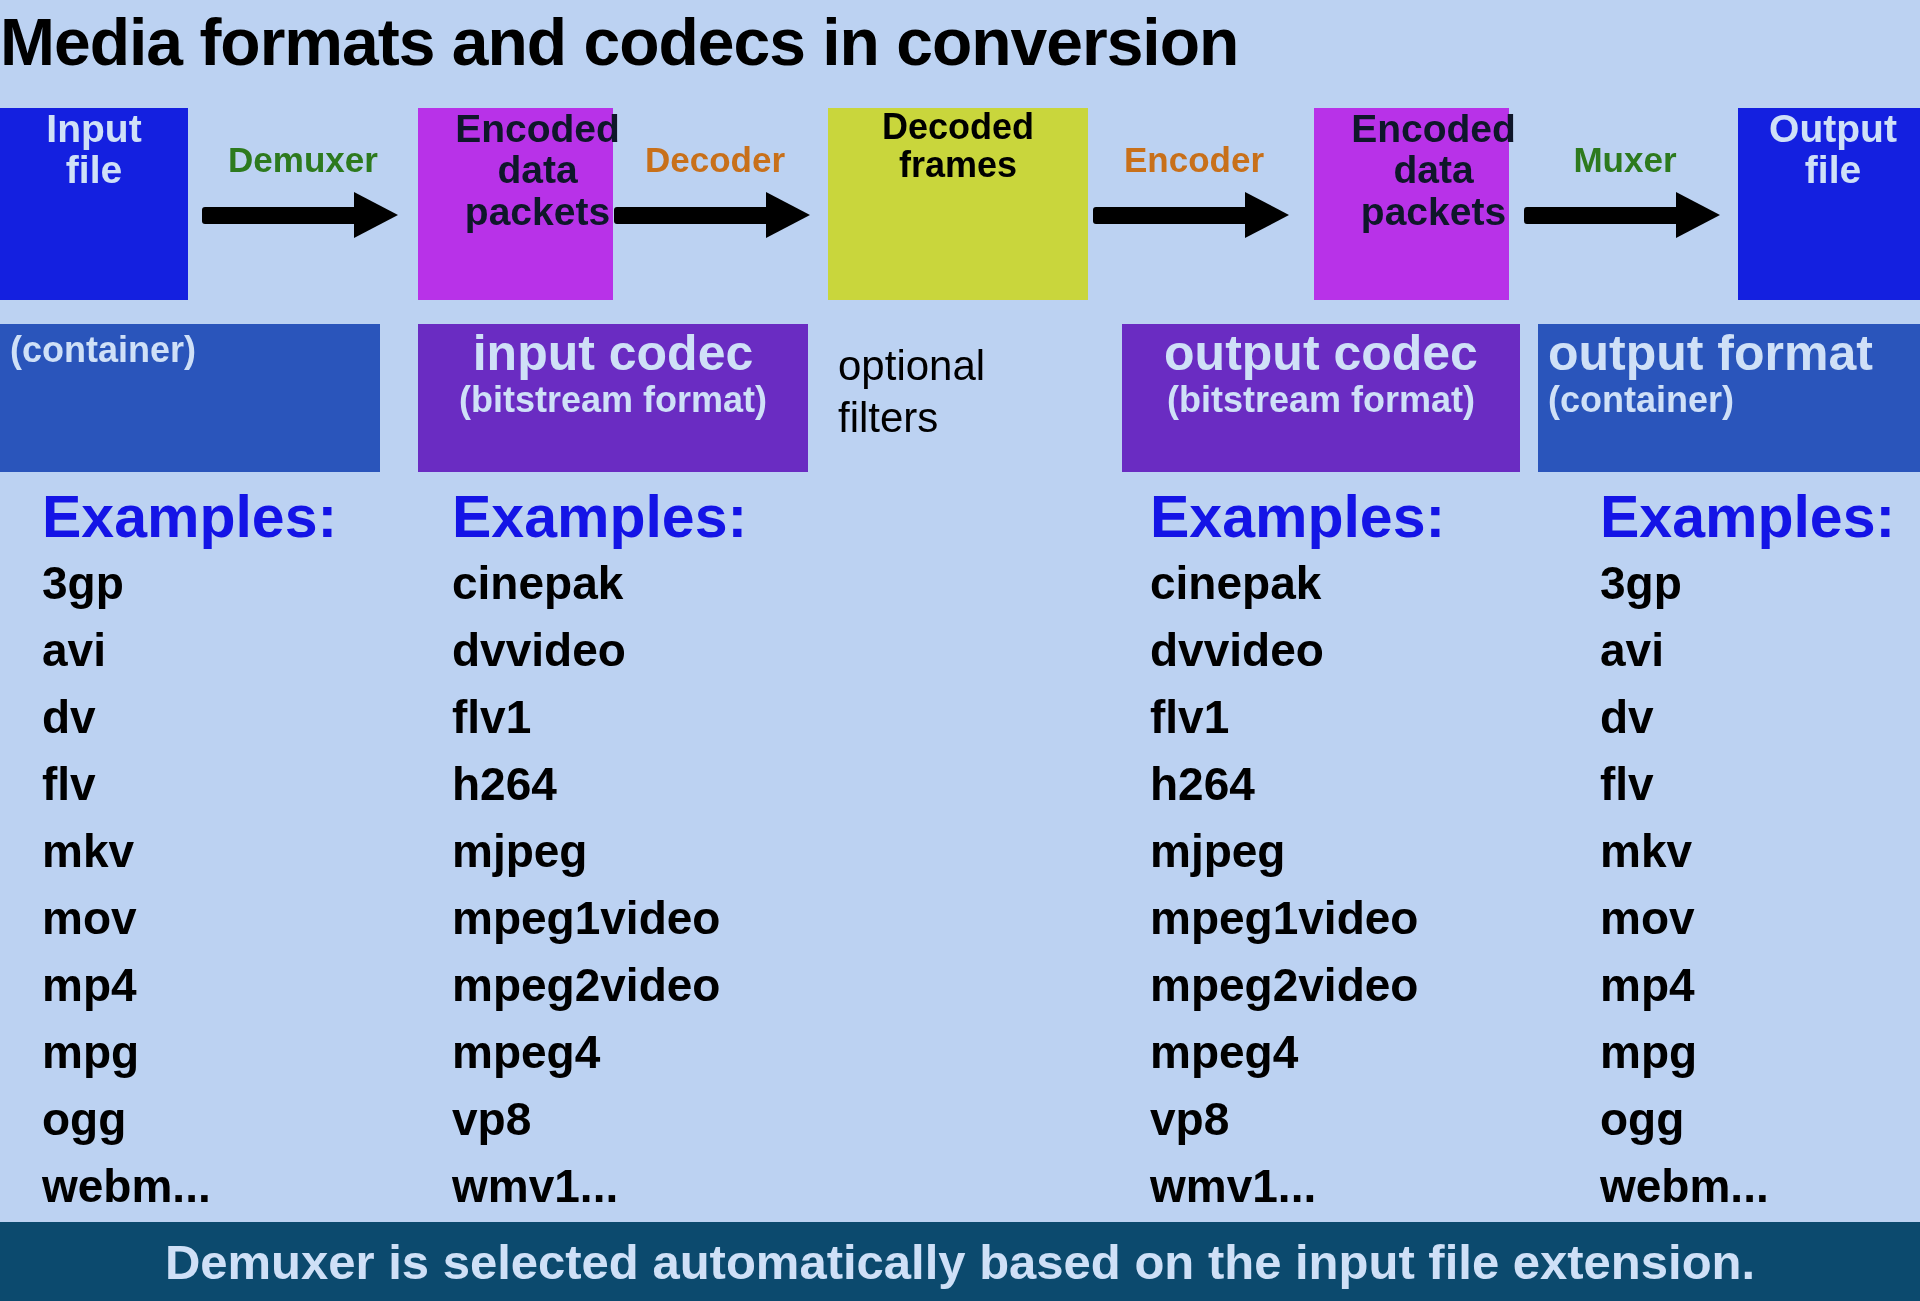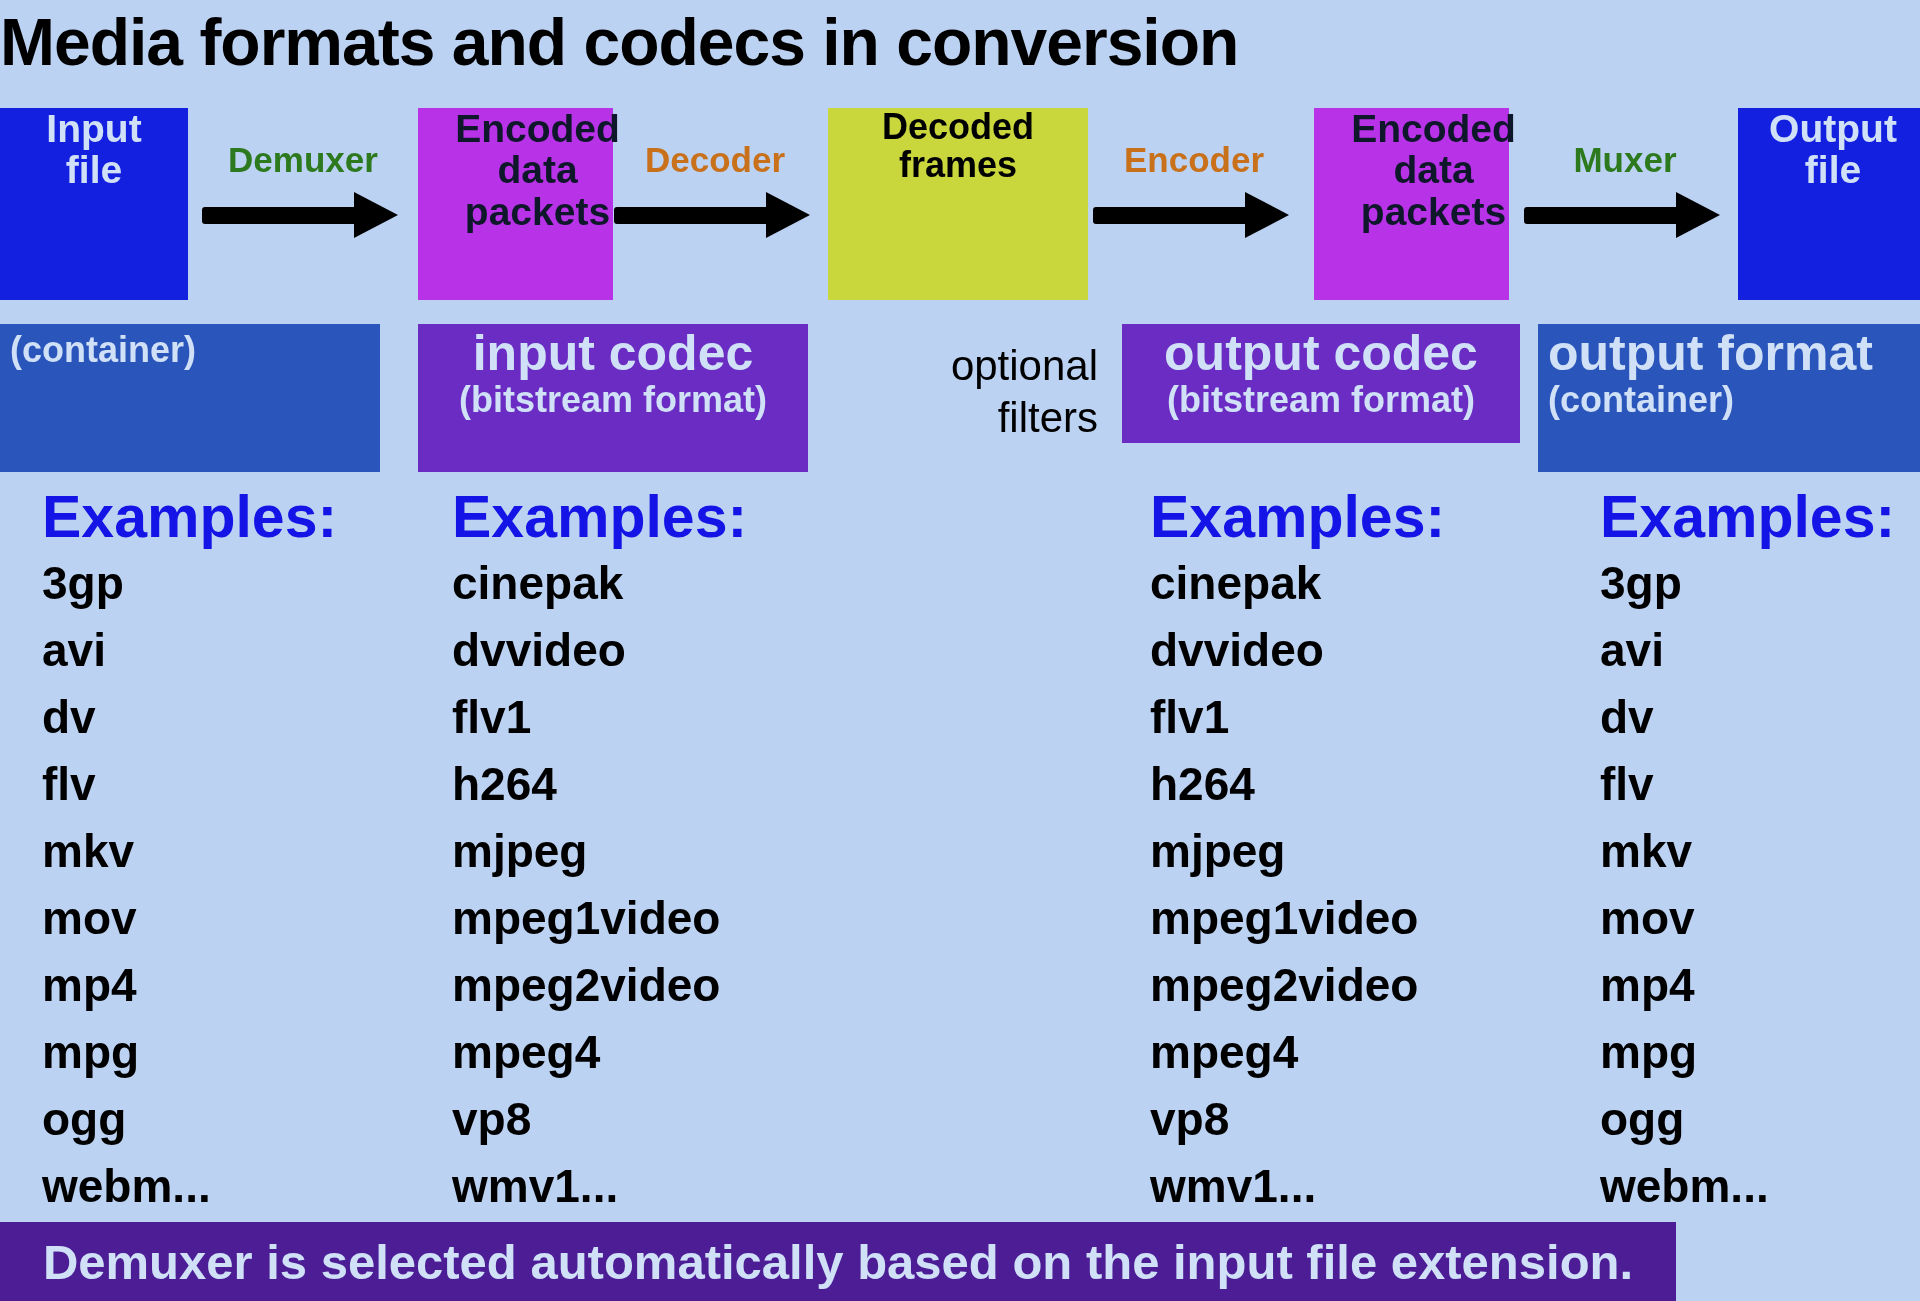--- a/index.html
+++ b/index.html
@@ -116,29 +116,29 @@
     font-size: 36px;
     font-weight: bold;
     white-space: nowrap;
     margin-top: 4px;
   }
   .banner-blue   { background: #2a55bb; }
   .banner-purple { background: #6a2cc2; text-align: center; }
 
   #banner-input-format  { left: 0px;    top: 324px; width: 380px;  height: 148px; }
   #banner-input-codec   { left: 418px;  top: 324px; width: 390px;  height: 148px; }
-  #banner-output-codec  { left: 1122px; top: 324px; width: 398px;  height: 119px; }
+  #banner-output-codec  { left: 1122px; top: 324px; width: 398px;  height: 148px; }
   #banner-output-format { left: 1538px; top: 324px; width: 390px;  height: 148px; }
 
   #optional-filters {
     position: absolute;
     left: 838px;
     top: 340px;
     width: 260px;
-    text-align: right;
+    text-align: left;
     font-size: 42px;
     font-weight: normal;
     color: #000000;
     line-height: 52px;
     white-space: pre-line;
   }
 
   
   .examples-col {
     position: absolute;
@@ -162,23 +162,23 @@
   #examples-input-format  { left: 42px;   }
   #examples-input-codec   { left: 452px;  }
   #examples-output-codec  { left: 1150px; }
   #examples-output-format { left: 1600px; }
 
   
   #footer-note {
     position: absolute;
     left: 0;
     top: 1222px;
-    width: 1676px;
+    width: 1920px;
     height: 79px;
-    background: #4c1d95;
+    background: #0c4a6e;
     color: #cfe0f7;
     font-size: 49px;
     font-weight: bold;
     display: flex;
     align-items: center;
     justify-content: center;
     box-sizing: border-box;
     white-space: nowrap;
   }
 </style>

